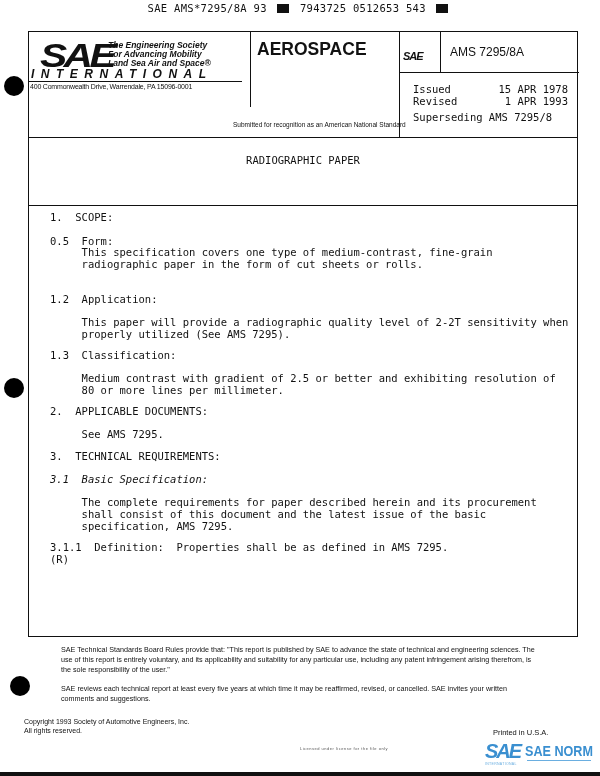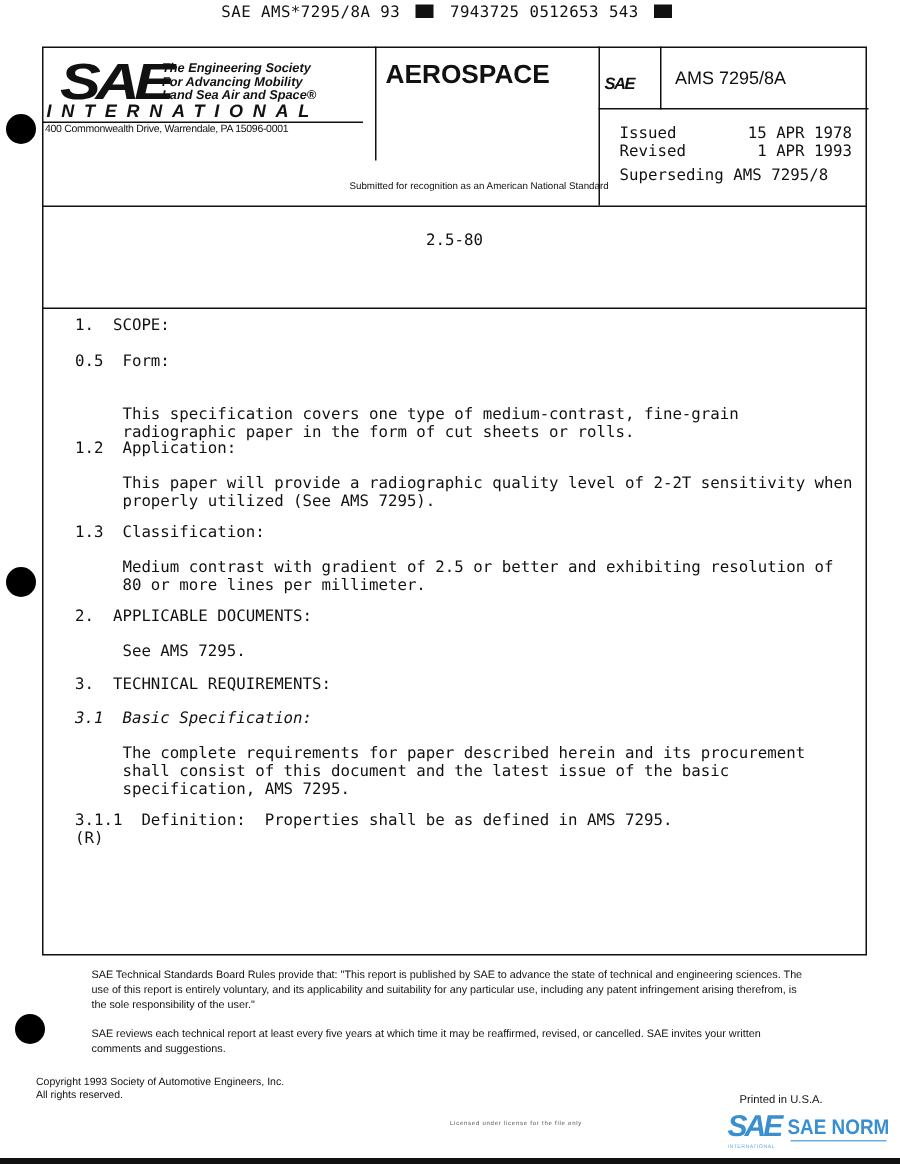--- a/index.html
+++ b/index.html
@@ -81,26 +81,26 @@
   <div class="row">
     <span>Issued</span><span>15 APR 1978</span>
   </div>
   <div class="row">
     <span>Revised</span><span>1 APR 1993</span>
   </div>
 </div>
 <div class="abs superseding mono">Superseding AMS 7295/8</div>
 
 <div class="abs title-block mono">
-  <div>2.5-80</div>
+  <div>RADIOGRAPHIC PAPER</div>
 </div>
 
 <div class="abs body mono" style="top:211px;">1.  SCOPE:</div>
 <div class="abs body mono" style="top:235px;">0.5  Form:</div>
-<div class="abs body mono" style="top:270px;">     This specification covers one type of medium-contrast, fine-grain
+<div class="abs body mono" style="top:246px;">     This specification covers one type of medium-contrast, fine-grain
      radiographic paper in the form of cut sheets or rolls.</div>
 <div class="abs body mono" style="top:293px;">1.2  Application:</div>
 <div class="abs body mono" style="top:316px;">     This paper will provide a radiographic quality level of 2-2T sensitivity when
      properly utilized (See AMS 7295).</div>
 <div class="abs body mono" style="top:349px;">1.3  Classification:</div>
 <div class="abs body mono" style="top:372px;">     Medium contrast with gradient of 2.5 or better and exhibiting resolution of
      80 or more lines per millimeter.</div>
 <div class="abs body mono" style="top:405px;">2.  APPLICABLE DOCUMENTS:</div>
 <div class="abs body mono" style="top:428px;">     See AMS 7295.</div>
 <div class="abs body mono" style="top:450px;">3.  TECHNICAL REQUIREMENTS:</div>

